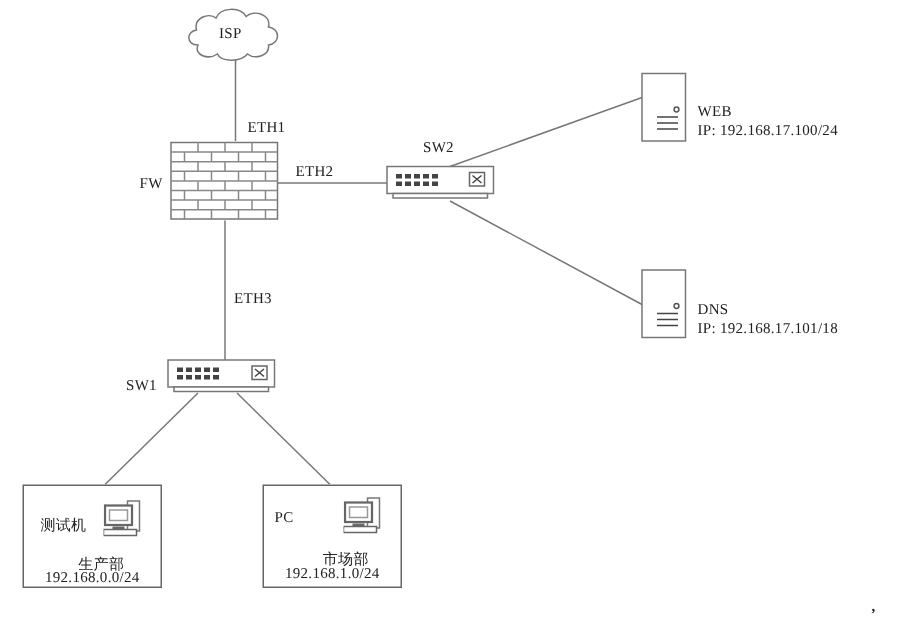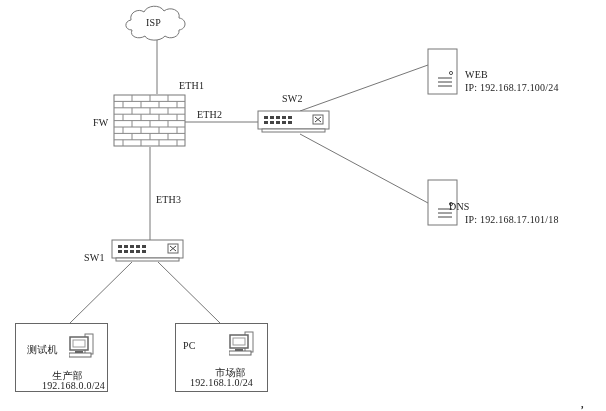--- a/index.html
+++ b/index.html
@@ -147,33 +147,33 @@
   <svg width="30" height="28" style="left:53px; top:6px;">
     <rect x="16" y="2" width="8" height="20" fill="#fff" stroke="#777"></rect>
     <rect x="1" y="5" width="18" height="13" fill="#fff" stroke="#666" stroke-width="1.5"></rect>
     <rect x="4" y="8" width="12" height="7" fill="#fff" stroke="#999"></rect>
     <rect x="6" y="19" width="8" height="2" fill="#666"></rect>
     <rect x="0" y="21" width="22" height="4" fill="#fff" stroke="#666"></rect>
   </svg>
 </div>
 
 <div class="lbl" style="left:146px; top:17px;">ISP</div>
-<div class="lbl" style="left:159px; top:80px;padding-left:20px;">ETH1</div>
+<div class="lbl" style="left:145px; top:80px;padding-left:20px;">ETH1</div>
 <div class="lbl" style="left:93px; top:117px;">FW</div>
 <div class="lbl" style="left:197px; top:109px;">ETH2</div>
 <div class="lbl" style="left:156px; top:150px;margin-top:44px;">ETH3</div>
 <div class="lbl" style="left:282px; top:93px;">SW2</div>
 <div class="lbl" style="left:84px; top:252px;">SW1</div>
 
 <div class="lbl" style="left:465px; top:69px;">WEB</div>
 <div class="lbl" style="left:465px; top:82px;">IP: 192.168.17.100/24</div>
-<div class="lbl" style="left:449px; top:201px;">DNS</div>
+<div class="lbl" style="left:465px; top:201px;">DNS</div>
 <div class="lbl" style="left:465px; top:214px;">IP: 192.168.17.101/18</div>
 
 <div class="lbl" style="left:27px; top:343px;">测试机</div>
 <div class="lbl center" style="left:15px; top:369px; width:105px;">生产部</div>
-<div class="lbl center" style="left:27px; top:380px; width:93px;">192.168.0.0/24</div>
+<div class="lbl center" style="left:15px; top:380px; width:93px;">192.168.0.0/24</div>
 
 <div class="lbl" style="left:183px; top:340px;">PC</div>
 <div class="lbl center" style="left:175px; top:366px; width:111px;">市场部</div>
 <div class="lbl center" style="left:175px; top:377px; width:93px;">192.168.1.0/24</div>
 
 <div class="lbl" style="left:581px; top:399px; font-weight:bold;">,</div>
 
 </body></html>

